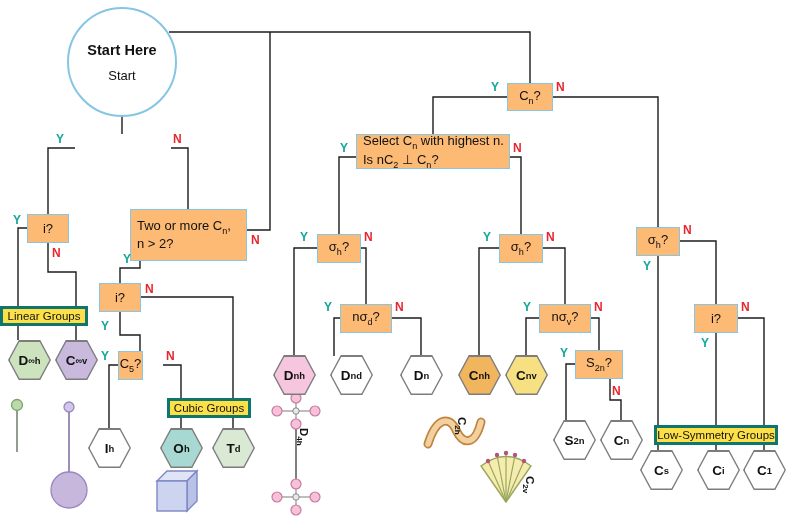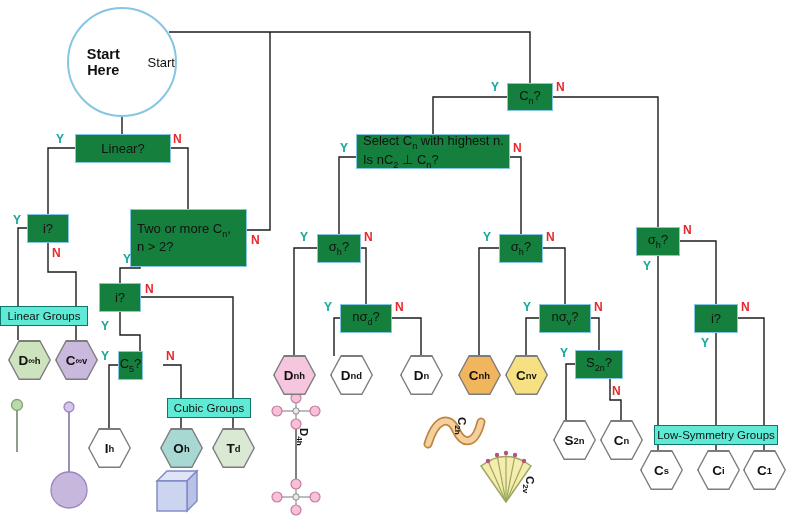--- a/index.html
+++ b/index.html
@@ -1,29 +1,29 @@
 <!DOCTYPE html>
 <html><head>
 <meta charset="utf-8">
 <style>
   *{margin:0;padding:0;box-sizing:border-box}
   html,body{background:#fff}
   body{font-family:"Liberation Sans",sans-serif;color:#111}
   #stage{position:relative;width:786px;height:518px;background:#fff;overflow:hidden}
   #wires{position:absolute;inset:0;z-index:0}
   .start-circle{position:absolute;left:67px;top:7px;width:110px;height:110px;border:2.5px solid #86c6e3;
-    border-radius:50%;background:#fff;display:flex;flex-direction:row;align-items:center;
+    border-radius:50%;background:#fff;display:flex;flex-direction:column;align-items:center;
     justify-content:center;gap:10px;z-index:2;text-align:center}
   .start-title{font-weight:bold;font-size:14.5px}
   .start-sub{font-size:13px}
-  .qbox{position:absolute;background:#15803d;border:1.6px solid #86c6e3;display:flex;align-items:center;
+  .qbox{position:absolute;background:#fdba74;border:1.6px solid #86c6e3;display:flex;align-items:center;
     justify-content:center;font-size:13px;z-index:2;line-height:1.2;white-space:nowrap}
   .qbox.left{justify-content:flex-start;padding-left:6px}
   .qbox .lines{display:flex;flex-direction:column}
-  .glabel{position:absolute;background:#5eead4;border:1px solid #0f766e;display:flex;align-items:center;
+  .glabel{position:absolute;background:#fde047;border:3px solid #0f766e;display:flex;align-items:center;
     justify-content:center;font-size:11.5px;z-index:3;white-space:nowrap}
   .yn{position:absolute;font-size:12px;font-weight:bold;z-index:4}
   .hex{position:absolute;width:43px;height:40px;z-index:2}
   .hex-b{position:absolute;inset:0;background:#7c7c7c;
     clip-path:polygon(25% 0,75% 0,100% 50%,75% 100%,25% 100%,0 50%)}
   .hex-f{position:absolute;inset:1.5px;background:#fff;
     clip-path:polygon(25% 0,75% 0,100% 50%,75% 100%,25% 100%,0 50%)}
   .hex-t{position:absolute;inset:0;display:flex;align-items:center;justify-content:center;
     font-size:13.5px;font-weight:bold}
   sub{font-size:0.7em}
@@ -69,27 +69,24 @@
       <polyline points="118,365 109,365 109,428"></polyline>
       <polyline points="163,365 181,365 181,428"></polyline>
     </g>
   </svg>
 
   <div class="start-circle">
     <div class="start-title">Start Here</div>
     <div class="start-sub">Start</div>
   </div>
 
-  <div class="qbox" style="left:75px;top:134px;width:96px;height:29px">
-    <span><span>Linear?</span></span>
-  </div>
   <div class="qbox" style="left:27px;top:214px;width:42px;height:29px">
     <span><span>i?</span></span>
   </div>
-  <div class="qbox left" style="left:130px;top:209px;width:117px;height:58px">
+  <div class="qbox left" style="left:130px;top:209px;width:117px;height:52px">
     <span class="lines">
       <span><span>Two or more C</span><sub>n</sub><span>,</span></span>
       <span><span>n &gt; 2?</span></span>
     </span>
   </div>
   <div class="qbox" style="left:99px;top:283px;width:42px;height:29px">
     <span><span>i?</span></span>
   </div>
   <div class="qbox" style="left:118px;top:351px;width:25px;height:29px">
     <span><span>C</span><sub>5</sub><span>?</span></span>

